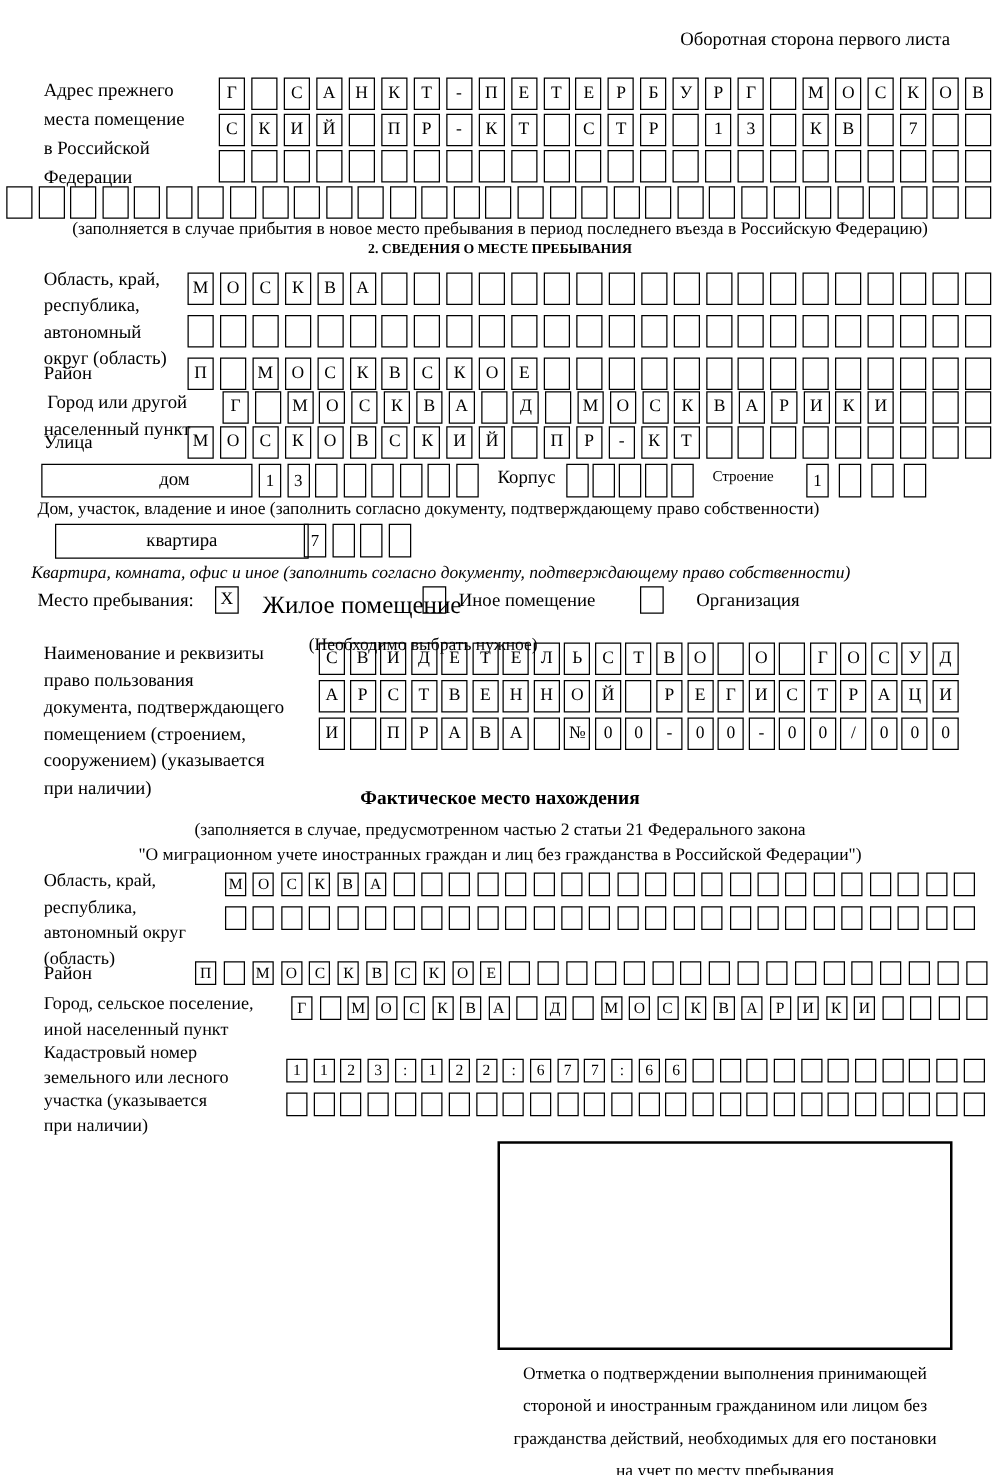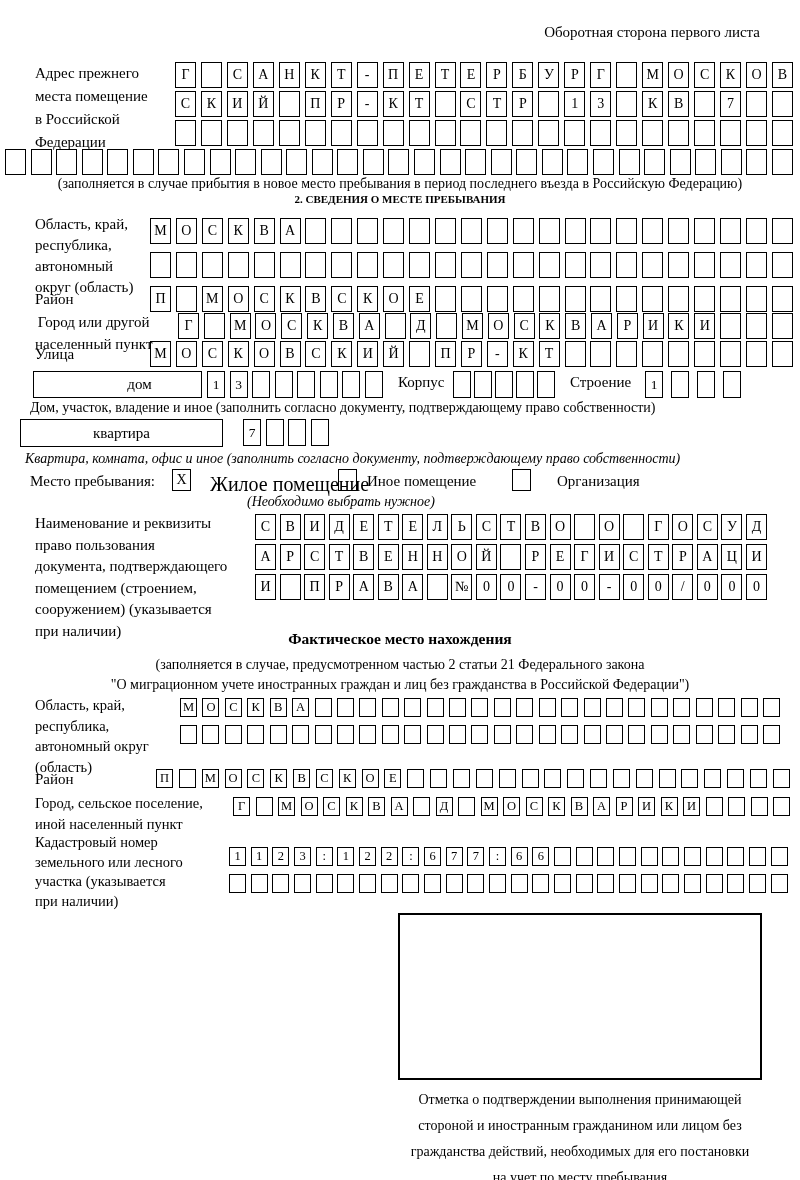--- a/index.html
+++ b/index.html
@@ -324,46 +324,46 @@
       <span class="cbox"></span>
     </div>
   <div class="note" style="left:398px;top:374px;font-size:15px;">Корпус</div>
   <div class="crow nr" style="left:453px;top:371px;width:102px;">
       <span class="cbox"></span>
       <span class="cbox"></span>
       <span class="cbox"></span>
       <span class="cbox"></span>
       <span class="cbox"></span>
     </div>
-  <div class="note" style="left:570px;top:374px;font-size:15px;">Строение</div>
+  <div class="note" style="left:570px;top:374px;font-size:12px;">Строение</div>
   <div class="crow nr" style="left:645px;top:371px;width:96px;">
       <span class="cbox">1</span>
       <span class="cbox"></span>
       <span class="cbox"></span>
       <span class="cbox"></span>
     </div>
   <div class="note" style="left:30px;top:400px;">Дом, участок, владение и иное (заполнить согласно документу, подтверждающему право собственности)</div>
 
-  <div class="bigbox" style="left:20px;top:419px;width:203px;height:28px;">квартира</div>
+  <div class="bigbox" style="left:44px;top:419px;width:203px;height:28px;">квартира</div>
   <div class="crow nr" style="left:243px;top:419px;width:86px;">
       <span class="cbox">7</span>
       <span class="cbox"></span>
       <span class="cbox"></span>
       <span class="cbox"></span>
     </div>
   <div class="note" style="left:25px;top:451px;font-style:italic;">Квартира, комната, офис и иное (заполнить согласно документу, подтверждающему право собственности)</div>
 
   <div class="note" style="left:30px;top:473px;font-size:15px;">Место пребывания:</div>
   <div class="chk" style="left:172px;top:469px;">X</div>
   <div class="note" style="left:210px;top:473px;font-size:20px;">Жилое помещение</div>
   <div class="chk" style="left:338px;top:469px;"></div>
   <div class="note" style="left:367px;top:473px;font-size:15px;">Иное помещение</div>
   <div class="chk" style="left:512px;top:469px;"></div>
   <div class="note" style="left:557px;top:473px;font-size:15px;">Организация</div>
-  <div class="note" style="left:247px;top:494px;font-style:italic;">(Необходимо выбрать нужное)</div>
+  <div class="note" style="left:247px;top:509px;">(Необходимо выбрать нужное)</div>
 
   <div class="lbl" style="left:35px;top:513px;line-height:21.5px;">
       <div>Наименование и реквизиты</div>
       <div>право пользования</div>
       <div>документа, подтверждающего</div>
       <div>помещением (строением,</div>
       <div>сооружением) (указывается</div>
       <div>при наличии)</div>
     </div>
   <div class="crow" style="left:255px;top:514px;width:512px;">

